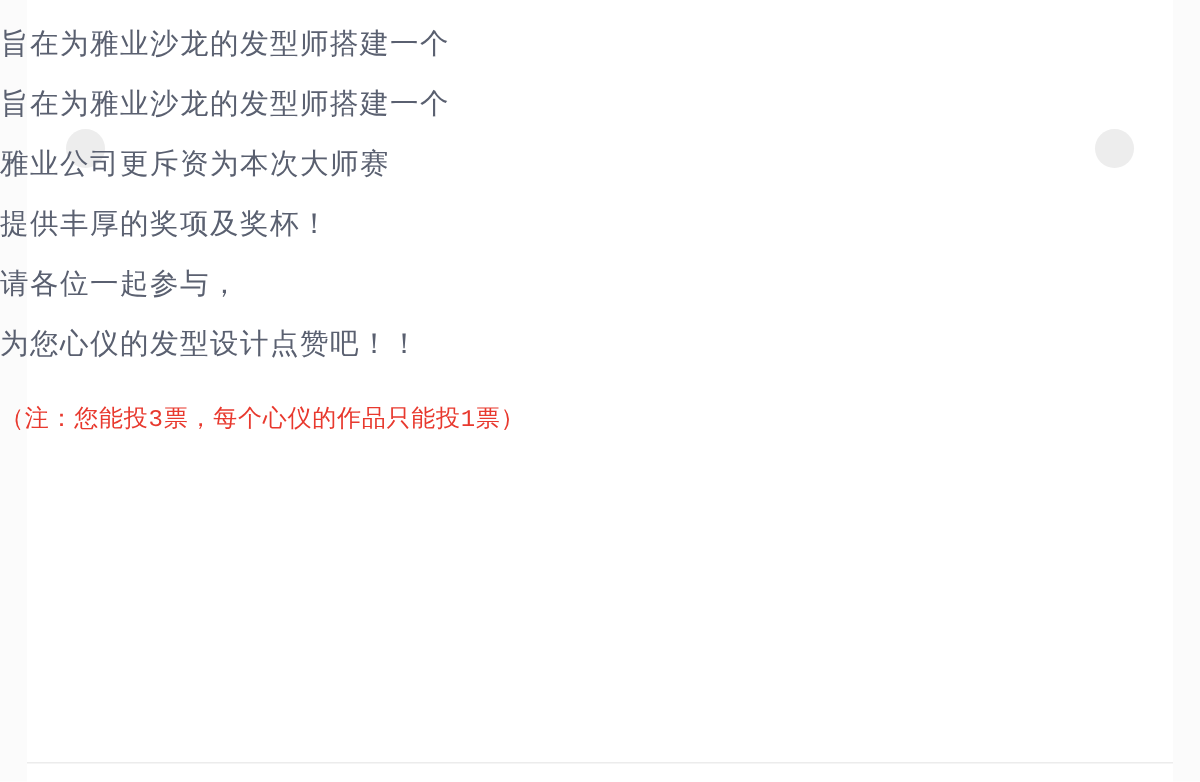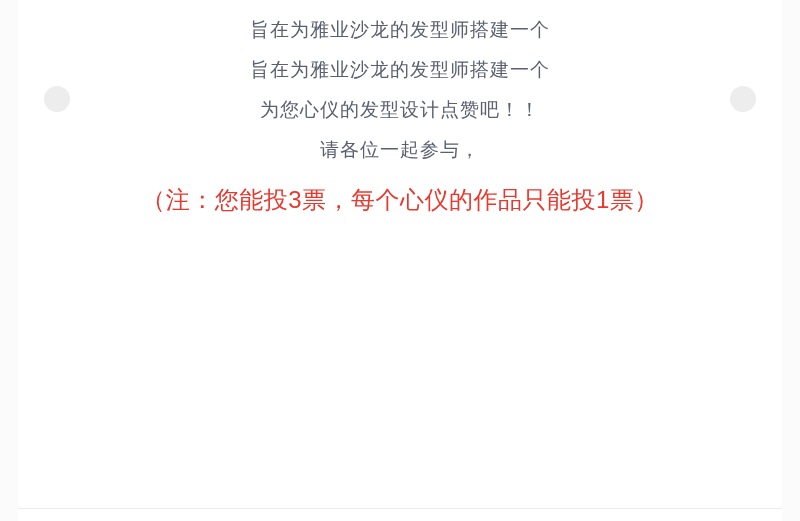--- a/index.html
+++ b/index.html
@@ -39,37 +39,37 @@
     border-radius: 50%;
     background: #ededed;
   }
   .deco-circle.left { left: 44px; top: 86px; }
   .deco-circle.right { right: 44px; top: 86px; }
 
   .content {
     position: relative;
     z-index: 2;
     padding-top: 10px;
-    text-align: center;
   }
   .line {
     color: #5a6070;
     font-size: 19px;
     line-height: 40px;
     letter-spacing: 1px;
     margin: 0;
     white-space: nowrap;
   }
   .note {
     color: #e8392e;
-    font-size: 24px;
+    font-size: 16px;
     line-height: 40px;
     letter-spacing: 0.5px;
     margin: 10px 0 0 0;
     white-space: nowrap;
+    font-family: Liberation Mono, monospace;
   }
   .bottom-rule {
     position: absolute;
     left: 18px;
     right: 18px;
     bottom: 12px;
     height: 1px;
     background: #ececec;
   }
 </style>
@@ -80,19 +80,21 @@
 
   <div class="gutter left"></div>
   <div class="gutter right"></div>
 
   <div class="deco-circle left"></div>
   <div class="deco-circle right"></div>
 
   <div class="content">
     <p class="line">旨在为雅业沙龙的发型师搭建一个</p>
     <p class="line">旨在为雅业沙龙的发型师搭建一个</p>
+    <p class="line">雅业公司更斥资为本次大师赛</p>
+    <p class="line">提供丰厚的奖项及奖杯！</p>
+    <p class="line">请各位一起参与，</p>
     <p class="line">为您心仪的发型设计点赞吧！！</p>
-    <p class="line">请各位一起参与，</p>
     <p class="note">（注：您能投3票，每个心仪的作品只能投1票）</p>
   </div>
 
   <div class="bottom-rule"></div>
 </div>
 
 </body></html>

